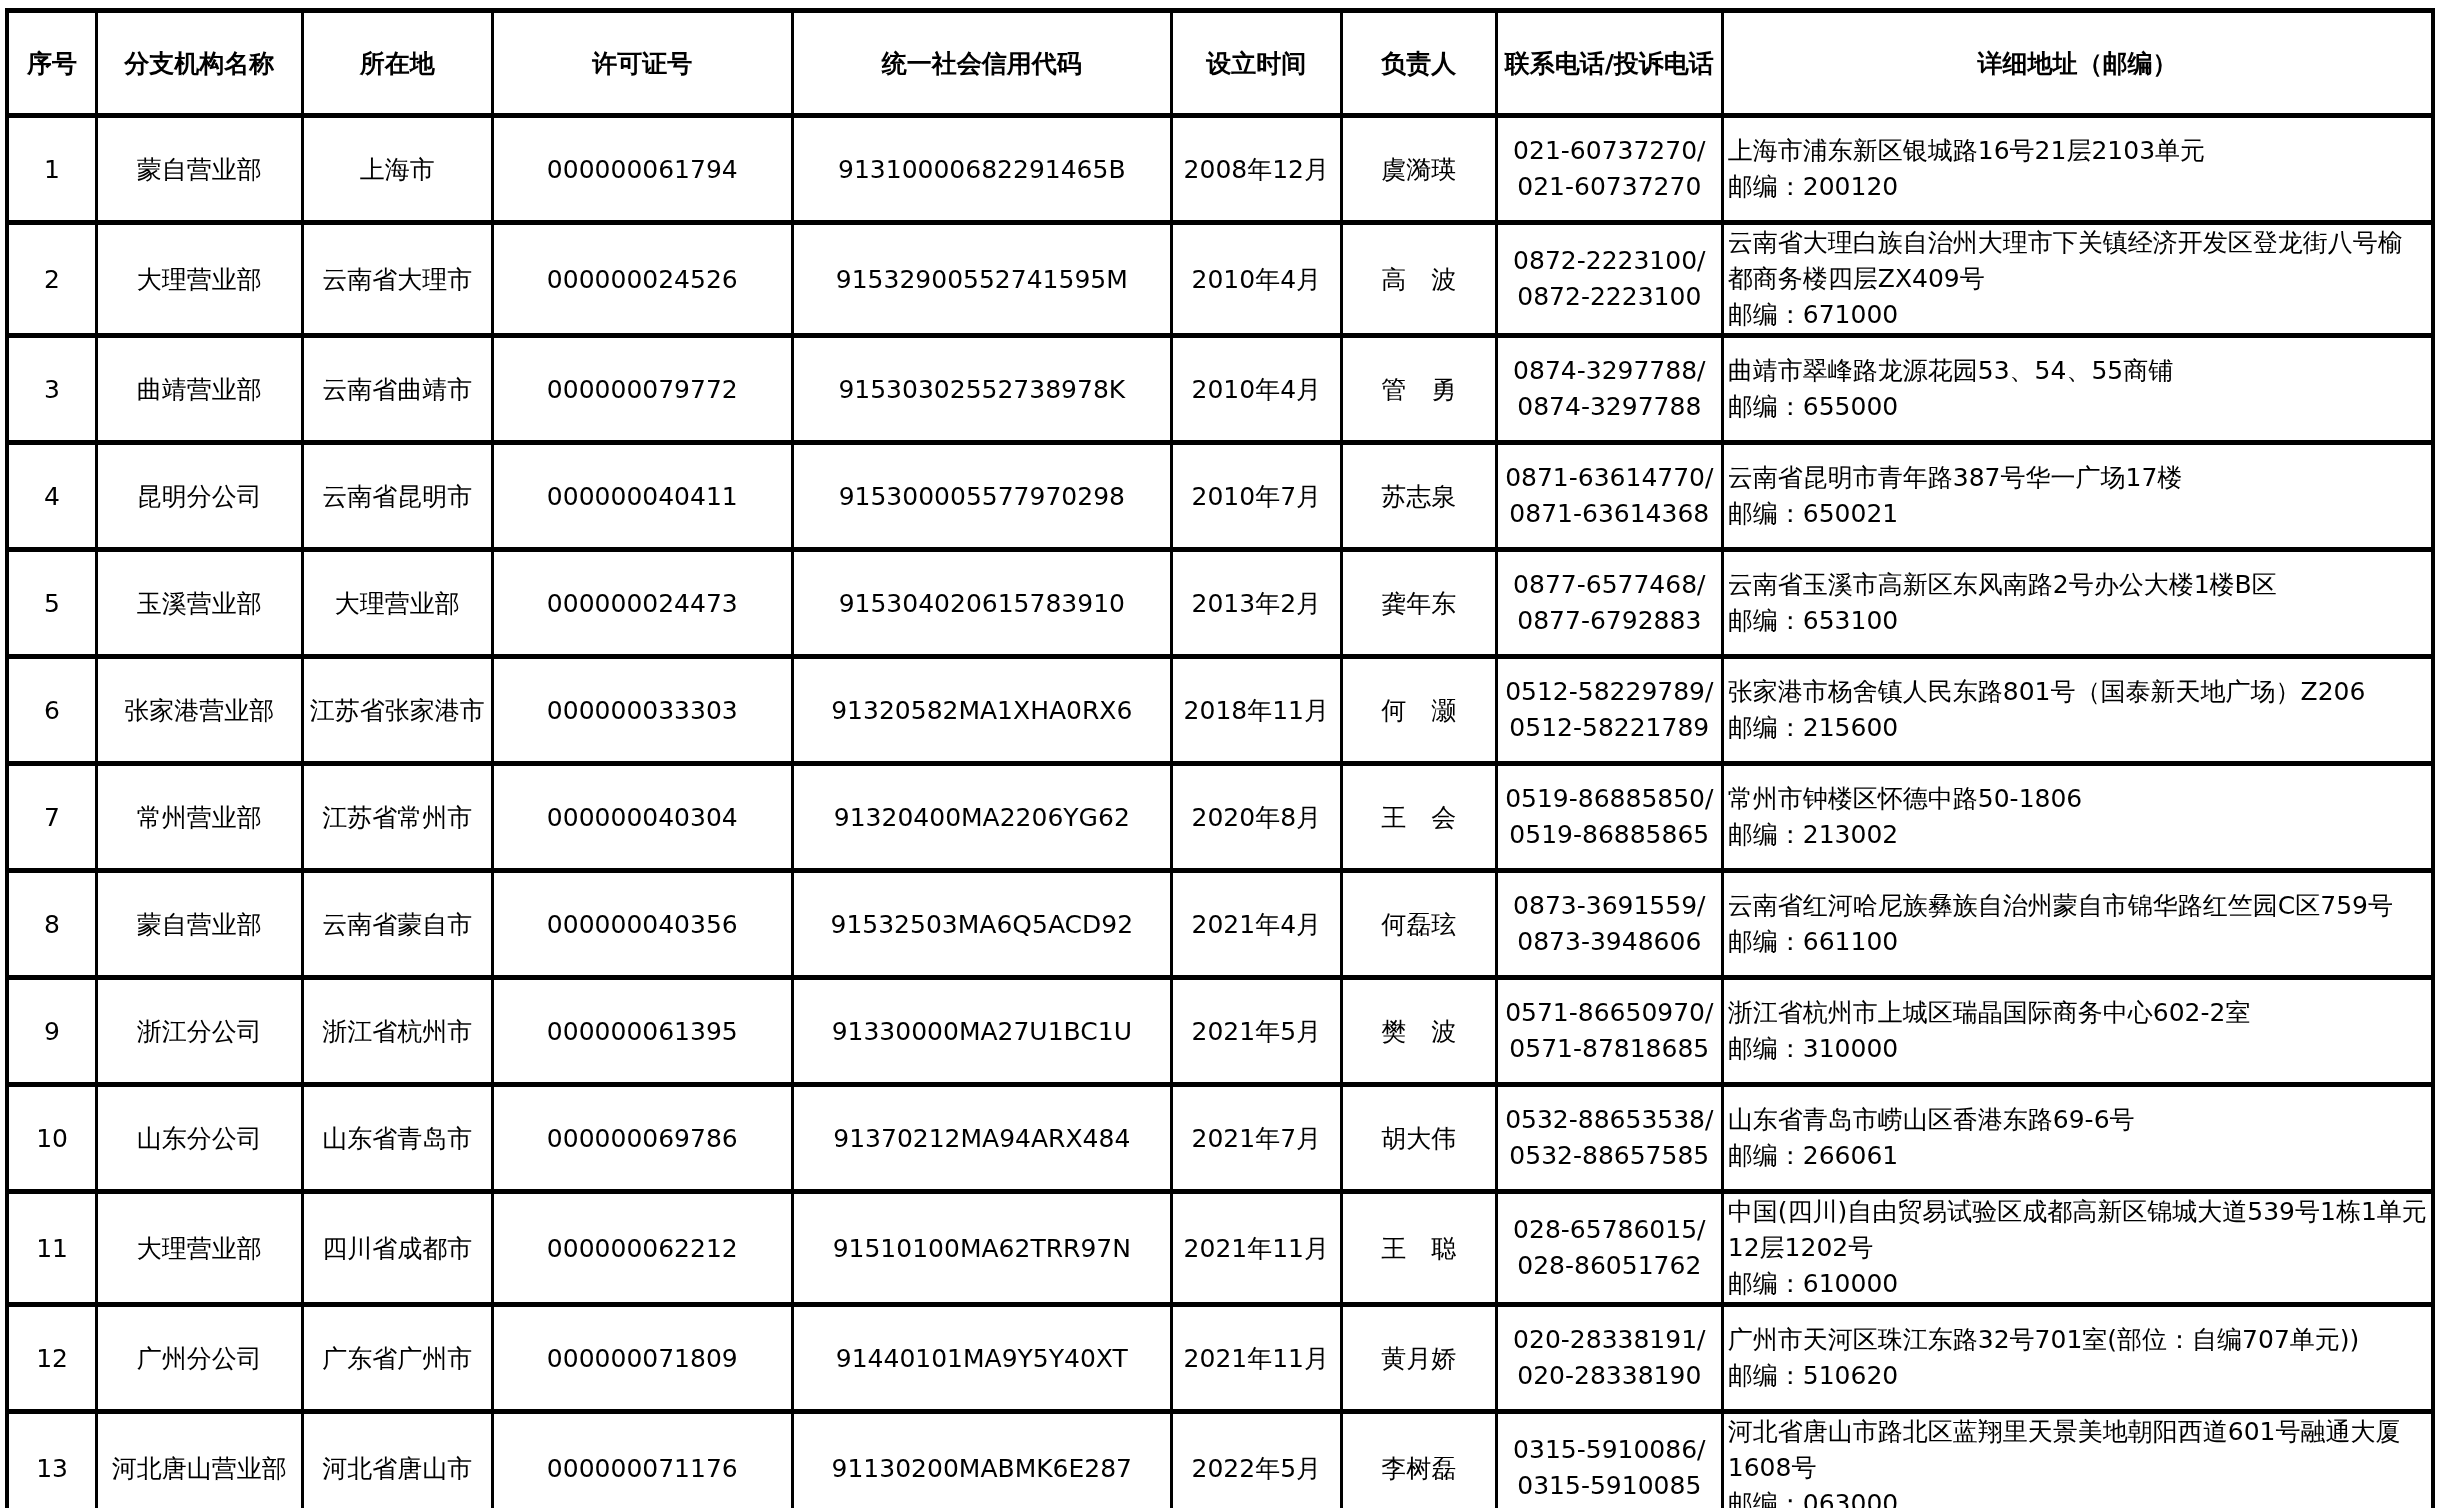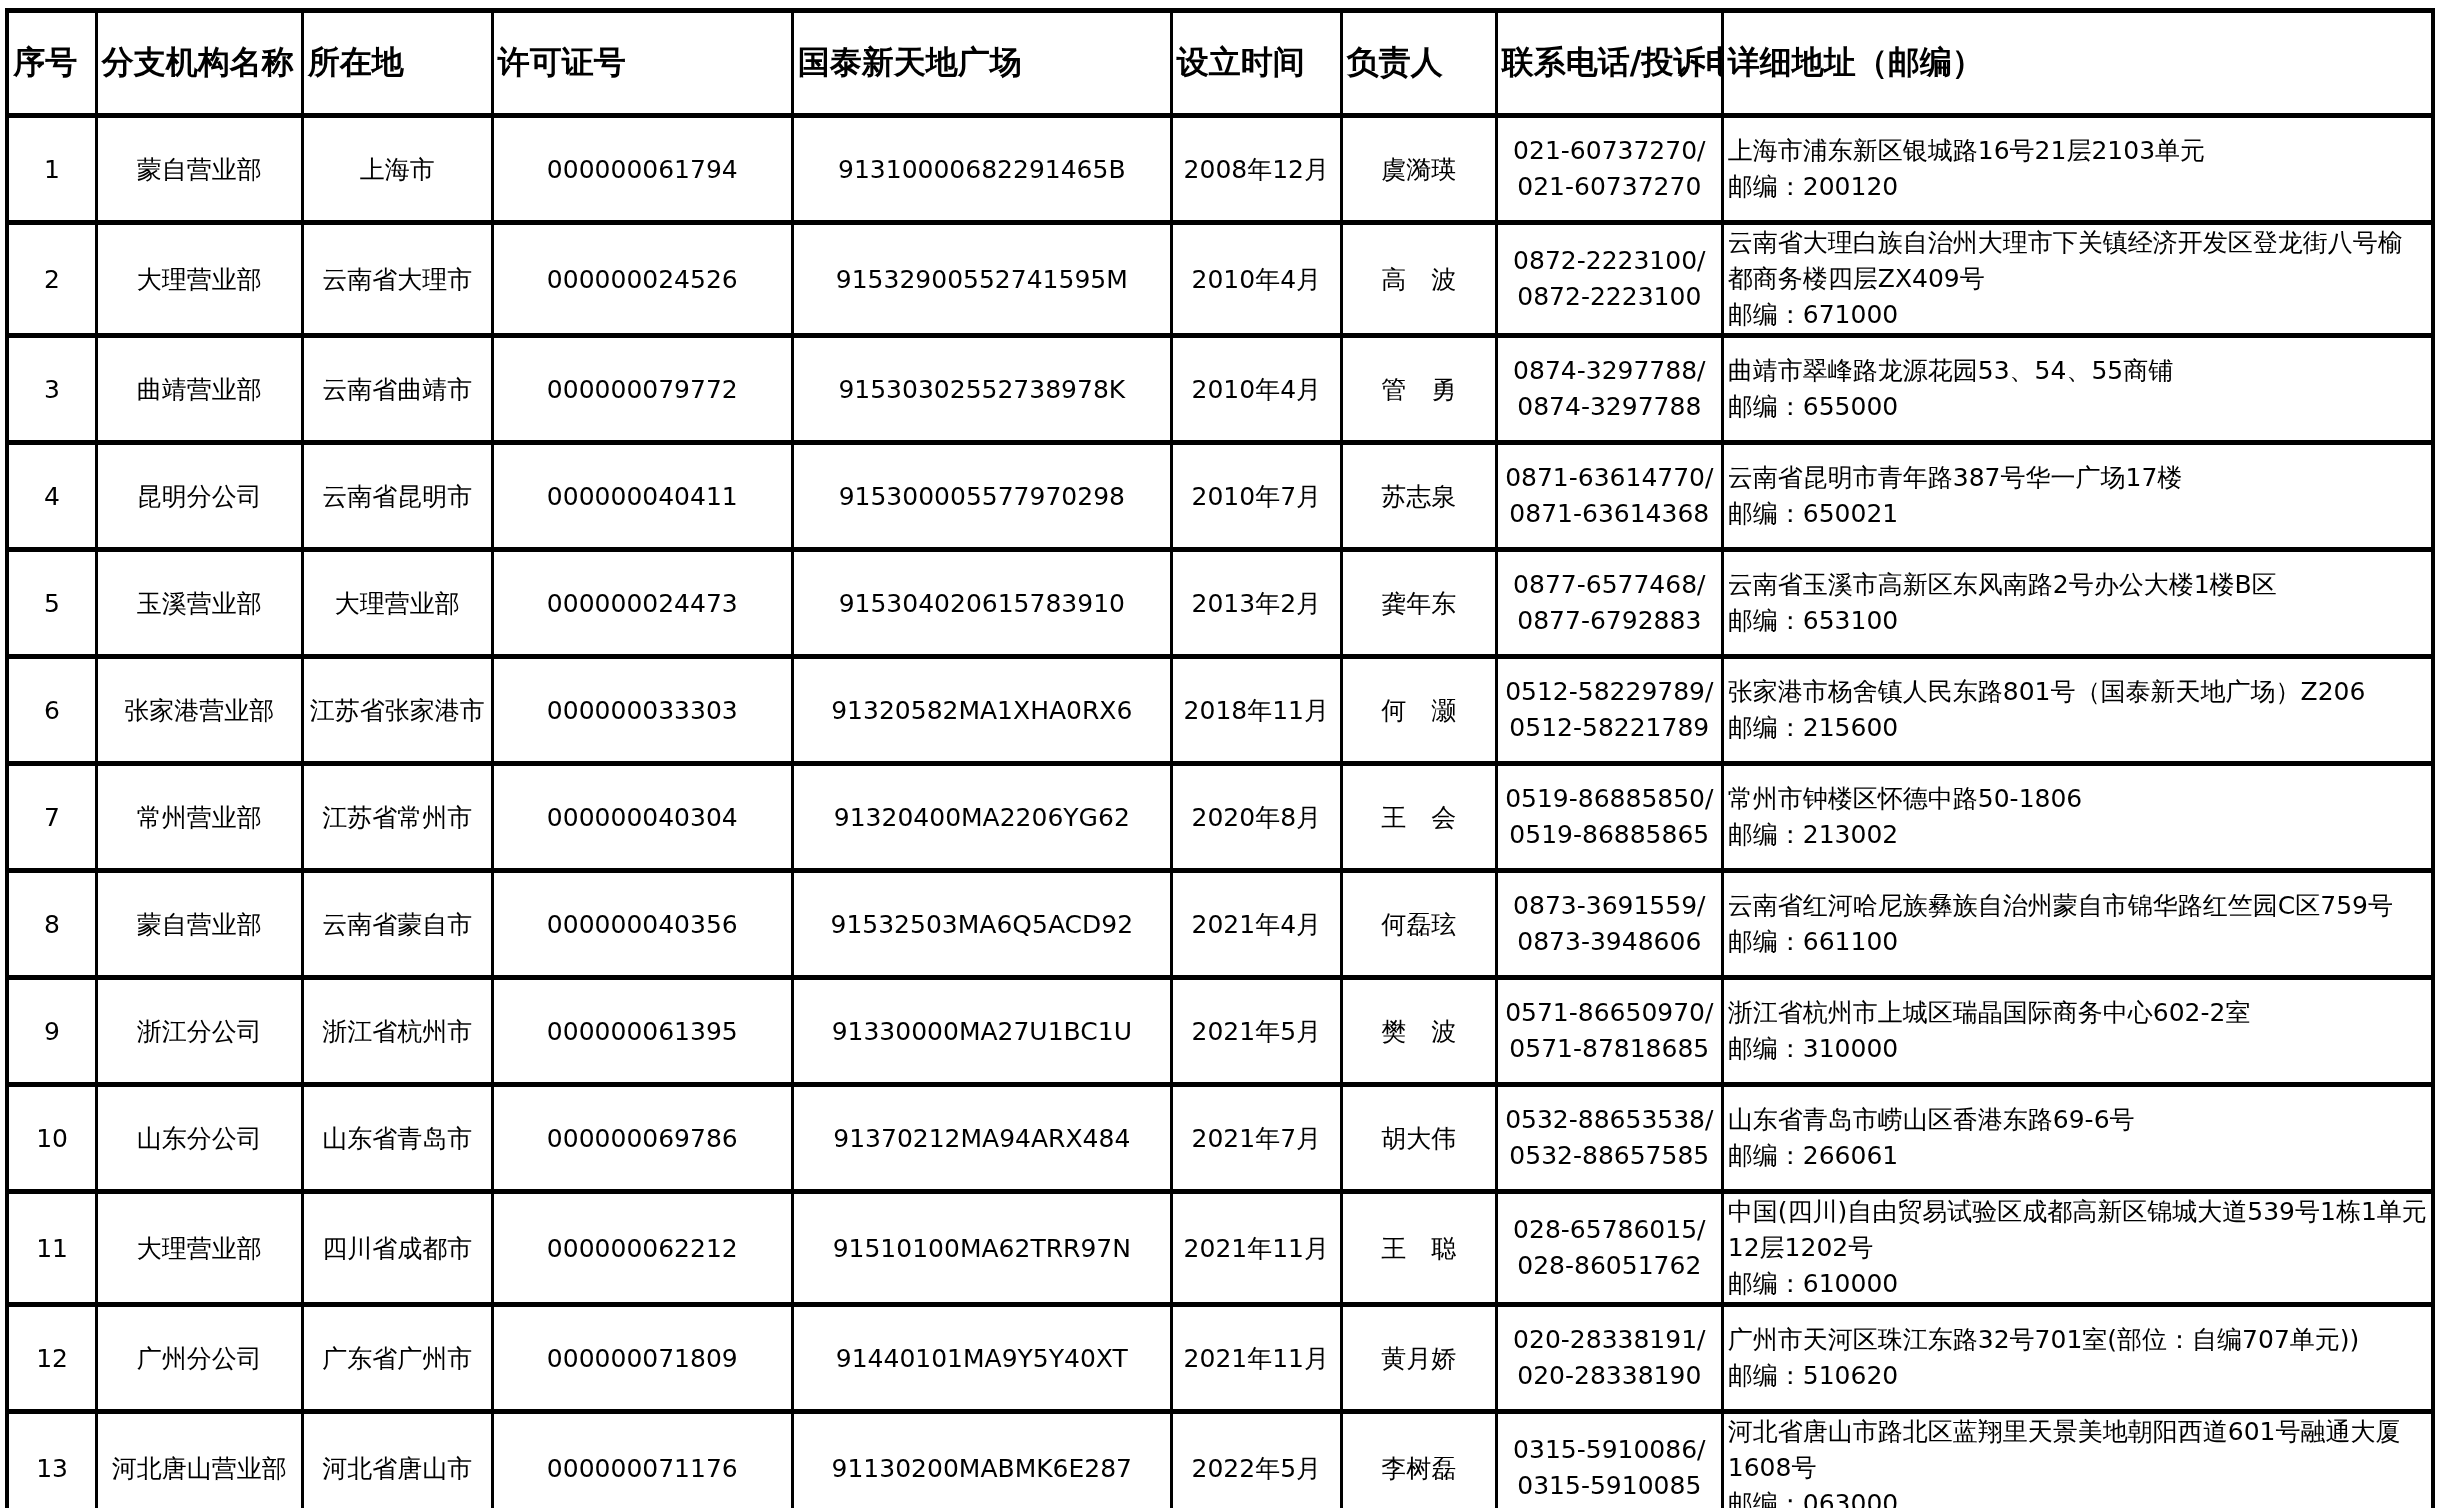--- a/index.html
+++ b/index.html
@@ -10,21 +10,21 @@
     width: 2427px; border-collapse: collapse; table-layout: fixed;
     border: 4px solid #000;
   }
   table.branches th, table.branches td {
     border-left: 3.3px solid #000; border-right: 3.3px solid #000;
     border-top: 5.3px solid #000; border-bottom: 5.3px solid #000;
     padding: 0 4px; vertical-align: middle; overflow: hidden;
   }
   table.branches thead tr { height: 105px; }
   table.branches tbody tr { height: 107px; }
-  th { font-weight: bold; font-size: 32px; text-align: left; white-space: nowrap; }
+  th { font-weight: bold; font-size: 25px; text-align: center; white-space: nowrap; }
   td { font-size: 25px; text-align: center; line-height: 1.4; white-space: nowrap; }
   td.addr { text-align: left; white-space: normal; padding-left: 2.7px; line-height: 36px; font-size: 25px; }
   td.phone { line-height: 36px; }
   .line { display: block; }
 </style>
 </head>
 <body>
 
 <table class="branches">
   <colgroup>
@@ -37,21 +37,21 @@
     <col style="width:155px">
     <col style="width:226px">
     <col style="width:711px">
   </colgroup>
   <thead>
     <tr>
       <th>序号</th>
       <th>分支机构名称</th>
       <th>所在地</th>
       <th>许可证号</th>
-      <th>国泰新天地广场</th>
+      <th>统一社会信用代码</th>
       <th>设立时间</th>
       <th>负责人</th>
       <th>联系电话/投诉电话</th>
       <th>详细地址（邮编）</th>
     </tr>
   </thead>
   <tbody id="rows">
   <tr>
     <td>1</td>
     <td>蒙自营业部</td>

